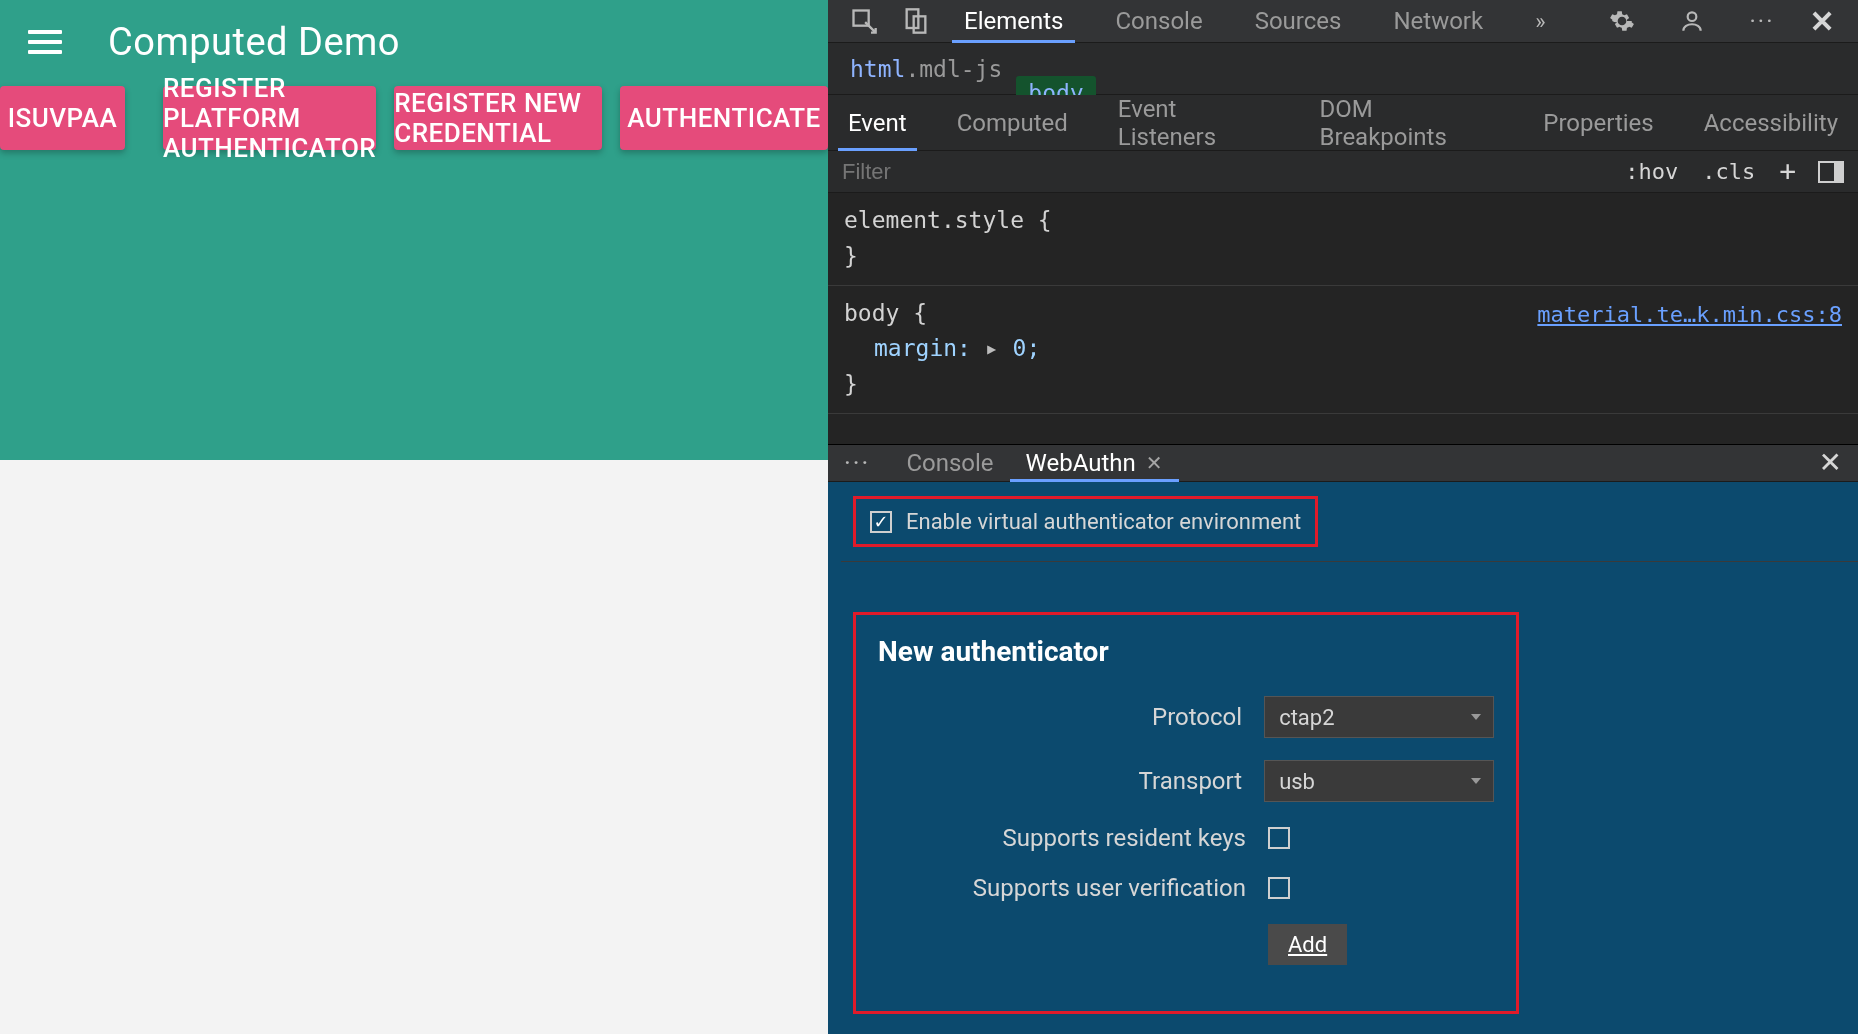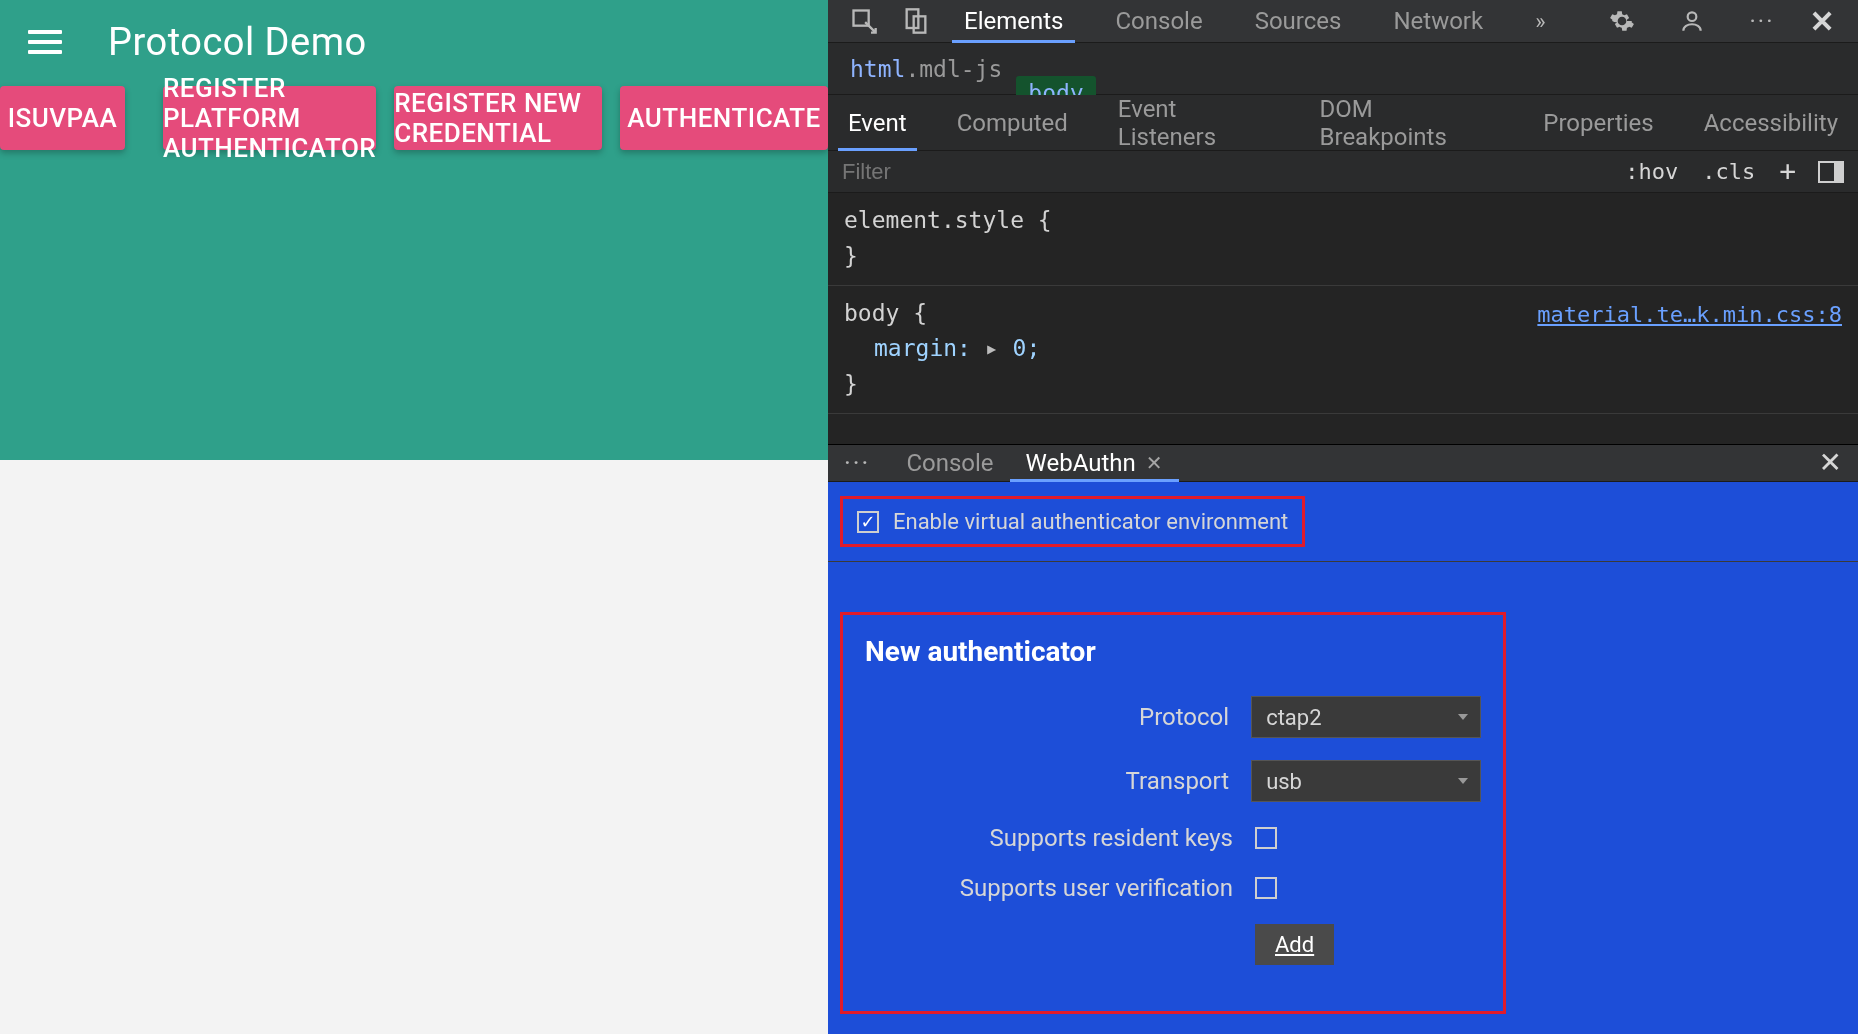--- a/index.html
+++ b/index.html
@@ -41,21 +41,21 @@
 .css-block .prop { color: #9fd3ff; margin-left: 30px; }
 .css-block .arrow { color: #bcbcbc; }
 .css-link { position: absolute; right: 16px; top: 12px; color: #6aa0ff; text-decoration: underline; font-size: 22px; cursor: pointer; }
 .drawer-tabs { height: 56px; background: #333436; display: flex; align-items: center; padding: 0 16px; border-top: 1px solid #000; border-bottom: 1px solid #1b1b1b; position: relative; }
 .drawer-dots { color: #b8b8b8; font-size: 26px; margin-right: 20px; letter-spacing: 2px; cursor: pointer; }
 .drawer-tab { color: #9a9a9a; font-size: 24px; padding: 0 16px; height: 100%; display: flex; align-items: center; gap: 10px; cursor: pointer; position: relative; }
 .drawer-tab.active { color: #fff; }
 .drawer-tab.active::after { content: ""; position: absolute; left: 0; right: 0; bottom: -1px; height: 3px; background: #6aa0ff; }
 .drawer-close-x { margin-left: auto; color: #d6d6d6; font-size: 28px; cursor: pointer; }
 .tab-close-x { color: #a5a5a5; font-size: 20px; }
-.webauthn-panel { flex: 1; background: #1d4ed8; display: flex; flex-direction: column; }
+.webauthn-panel { flex: 1; background: #0c4a6e; display: flex; flex-direction: column; padding-left: 13px; }
 .enable-row { padding: 14px 12px; border-bottom: 1px solid #3a3a3a; }
 .red-box { border: 3px solid #e11b2a; padding: 10px 14px; display: inline-flex; align-items: center; gap: 14px; }
 .chk { width: 22px; height: 22px; border: 2px solid #cfcfcf; display: inline-flex; align-items: center; justify-content: center; cursor: pointer; }
 .chk.checked::after { content: "✓"; font-size: 18px; color: #fff; line-height: 1; }
 .newauth-wrap { padding: 50px 12px 20px 12px; }
 .newauth { border: 3px solid #e11b2a; padding: 20px 22px 24px 22px; width: 666px; }
 .newauth-title { color: #fff; font-size: 28px; font-weight: 700; margin-bottom: 28px; }
 .form-row { display: flex; align-items: center; justify-content: flex-start; gap: 22px; margin-bottom: 22px; }
 .form-label { width: 368px; text-align: right; color: #d6d6d6; font-size: 24px; }
 .select { background: #3a3a3a; border: 1px solid #555; color: #d6d6d6; width: 232px; height: 42px; display: flex; align-items: center; padding: 0 14px; font-size: 22px; position: relative; cursor: pointer; }
@@ -69,21 +69,21 @@
 <body>
 
 <div class="app-pane">
   <div class="app-header">
     <div class="app-bar">
       <div class="hamburger">
           <span></span>
           <span></span>
           <span></span>
         </div>
-      <div class="app-title">Protocol Demo</div>
+      <div class="app-title">Computed Demo</div>
     </div>
     <div class="btn-col">
       <div class="mdl-btn btn-isuvpaa">ISUVPAA</div>
       <div class="mdl-btn btn-wide">REGISTER PLATFORM AUTHENTICATOR</div>
       <div class="mdl-btn btn-wide">REGISTER NEW CREDENTIAL</div>
       <div class="mdl-btn btn-wide">AUTHENTICATE</div>
     </div>
   </div>
 </div>
 

